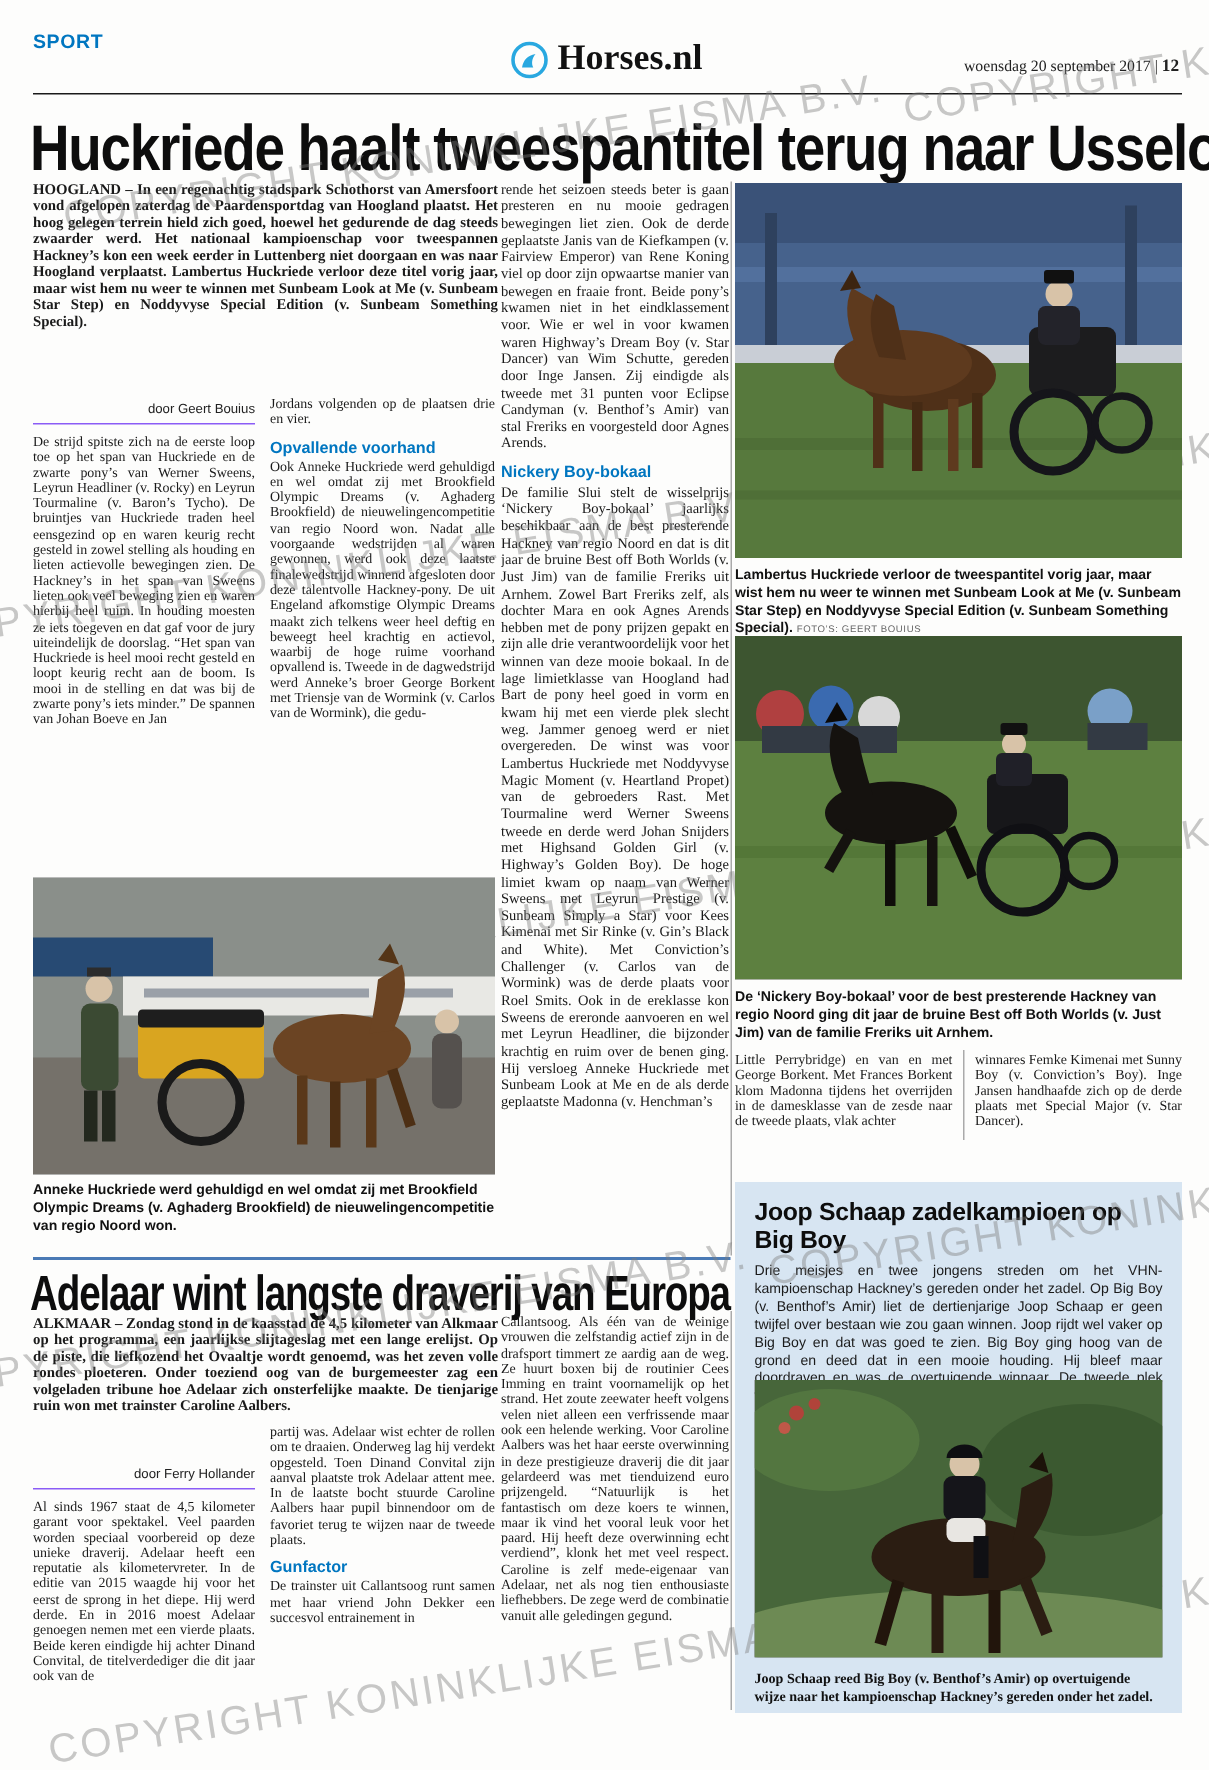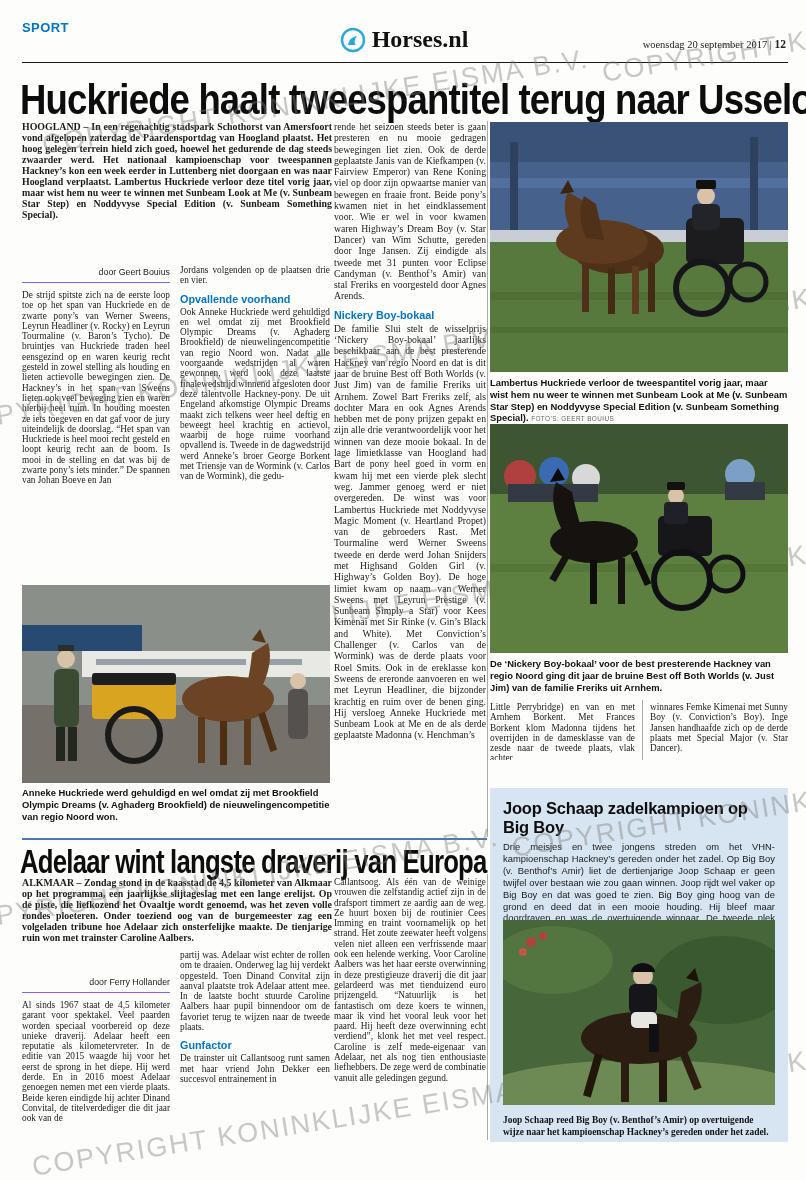--- a/index.html
+++ b/index.html
@@ -185,21 +185,21 @@
     <path d="M72 106 Q58 78 66 58 L82 68 Q86 88 92 106 Z" fill="#15120f"></path>
     <path d="M60 58 l8 -14 7 12 z" fill="#0c0a08"></path>
     <rect x="74" y="130" width="7" height="30" fill="#15120f" transform="rotate(30 77 130)"></rect>
     <rect x="100" y="136" width="7" height="44" fill="#0f0d0a"></rect>
     <rect x="128" y="134" width="7" height="46" fill="#15120f"></rect>
     <rect x="140" y="128" width="7" height="36" fill="#0f0d0a" transform="rotate(-24 143 128)"></rect>
   </svg>
 </div>
 <div class="abs z-text caption" style="left:490px;top:658px;width:298px;">De ‘Nickery Boy-bokaal’ voor de best presterende Hackney van regio Noord ging dit jaar de bruine Best off Both Worlds (v. Just Jim) van de familie Freriks uit Arnhem.</div>
 
-<div class="abs z-text body-col" style="left:490px;top:702px;width:145px;height:58px;">Little Perrybridge) en van en met Arnhem Borkent. Met Frances Borkent klom Madonna tijdens het overrijden in de damesklasse van de zesde naar de tweede plaats, vlak achter</div>
+<div class="abs z-text body-col" style="left:490px;top:702px;width:145px;height:58px;">Little Perrybridge) en van en met George Borkent. Met Frances Borkent klom Madonna tijdens het overrijden in de damesklasse van de zesde naar de tweede plaats, vlak achter</div>
 <div class="abs z-text body-col" style="left:650px;top:702px;width:138px;height:58px;">winnares Femke Kimenai met Sunny Boy (v. Conviction’s Boy). Inge Jansen handhaafde zich op de derde plaats met Special Major (v. Star Dancer).</div>
 
 <div class="abs z-photo photo" style="left:22px;top:585px;width:308px;height:198px;">
   <svg width="308" height="198" viewBox="0 0 308 198">
     <rect width="308" height="198" fill="#8a8f8a"></rect>
     <rect y="120" width="308" height="78" fill="#75716a"></rect>
     <rect x="0" y="40" width="120" height="26" fill="#274a73"></rect>
     <rect x="60" y="66" width="248" height="26" fill="#e8e8e4"></rect>
     <rect x="74" y="74" width="150" height="6" fill="#9aa0a8"></rect>
     <rect x="232" y="74" width="48" height="6" fill="#9aa0a8"></rect>

